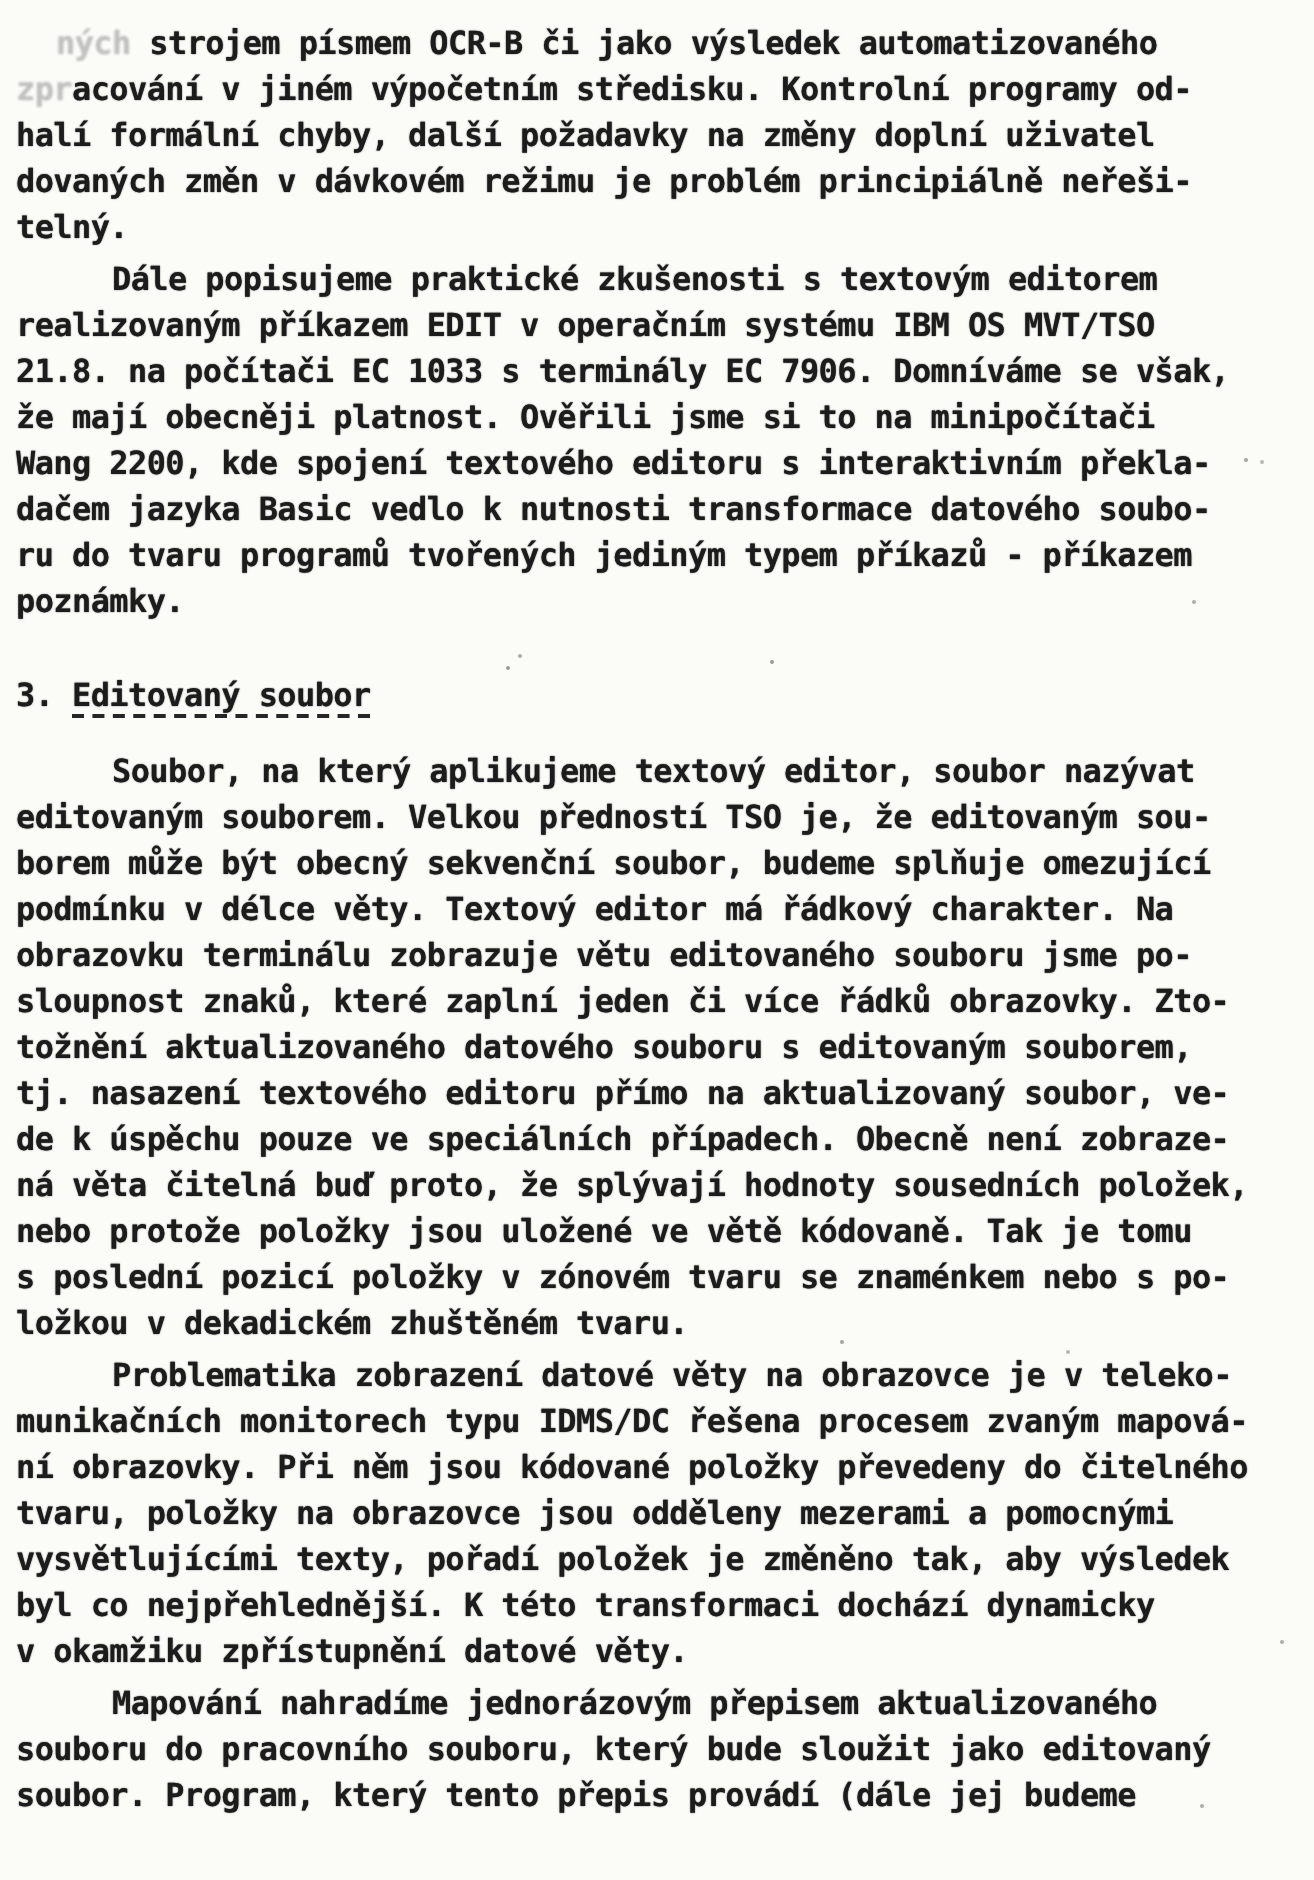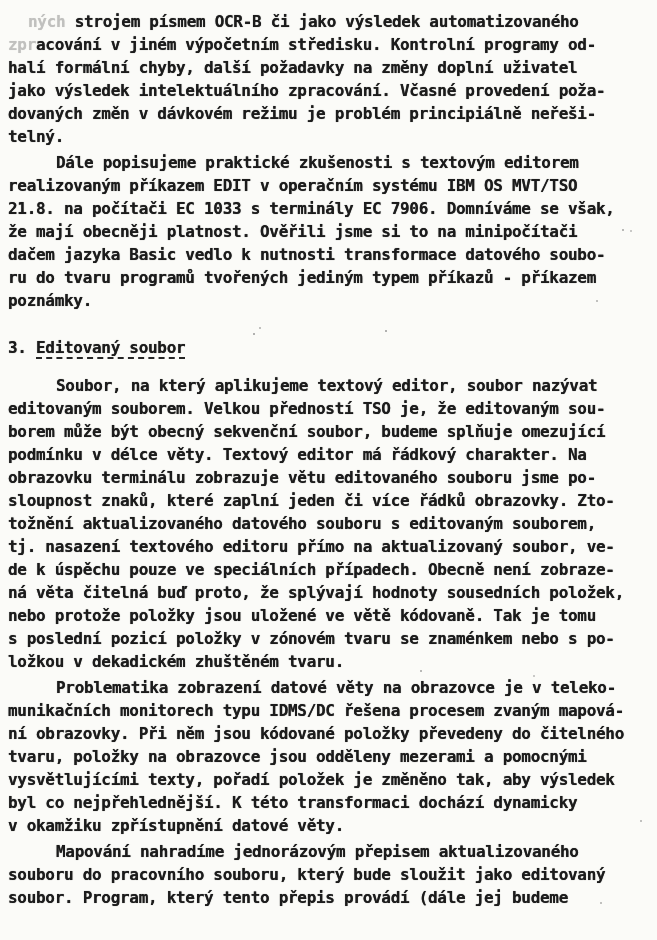--- a/index.html
+++ b/index.html
@@ -45,29 +45,29 @@
 </style>
 </head>
 <body>
 
 <div class="page">
   <div class="doc" id="doc">
       <div class="para">
         <div class="line" style="padding-left: 20px;"><span class="faded">ných</span><span> strojem písmem OCR-B či jako výsledek automatizovaného</span></div>
         <div class="line"><span class="faded">zpr</span><span>acování v jiném výpočetním středisku. Kontrolní programy od-</span></div>
         <div class="line">halí formální chyby, další požadavky na změny doplní uživatel</div>
-        <div class="line">jako výsledek intelektuálního zpracování. Včasné provedení poža-</div>
         <div class="line">dovaných změn v dávkovém režimu je problém principiálně neřeši-</div>
         <div class="line">telný.</div>
       </div>
       <div class="para">
         <div class="line first-indent">Dále popisujeme praktické zkušenosti s textovým editorem</div>
         <div class="line">realizovaným příkazem EDIT v operačním systému IBM OS MVT/TSO</div>
         <div class="line">21.8. na počítači EC 1033 s terminály EC 7906. Domníváme se však,</div>
         <div class="line">že mají obecněji platnost. Ověřili jsme si to na minipočítači</div>
+        <div class="line">Wang 2200, kde spojení textového editoru s interaktivním překla-</div>
         <div class="line">dačem jazyka Basic vedlo k nutnosti transformace datového soubo-</div>
         <div class="line">ru do tvaru programů tvořených jediným typem příkazů - příkazem</div>
         <div class="line">poznámky.</div>
       </div>
       <div class="heading"><span class="hnum">3. </span><span class="htitle">Editovaný soubor</span></div>
       <div class="para">
         <div class="line first-indent">Soubor, na který aplikujeme textový editor, soubor nazývat</div>
         <div class="line">editovaným souborem. Velkou předností TSO je, že editovaným sou-</div>
         <div class="line">borem může být obecný sekvenční soubor, budeme splňuje omezující</div>
         <div class="line">podmínku v délce věty. Textový editor má řádkový charakter. Na</div>

